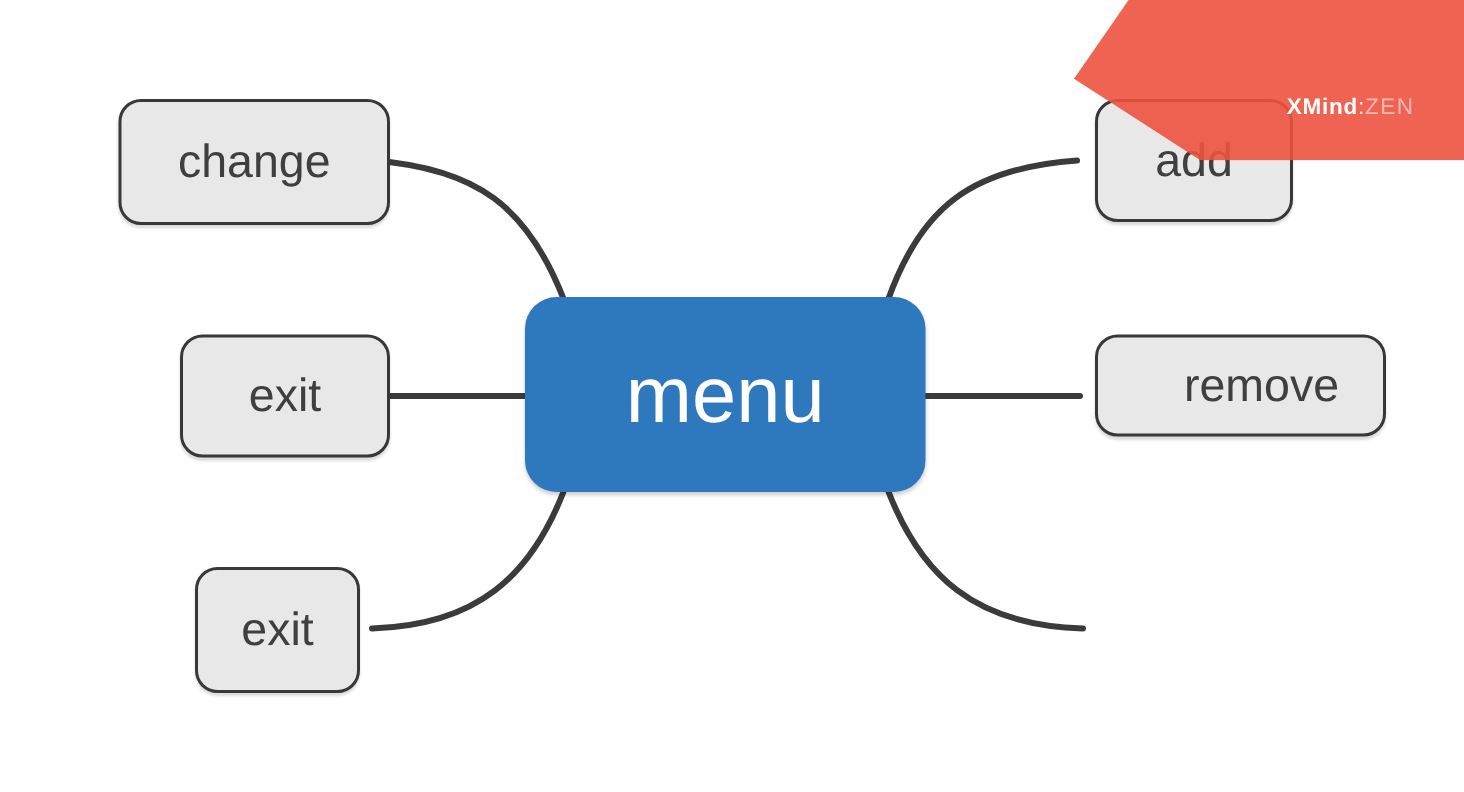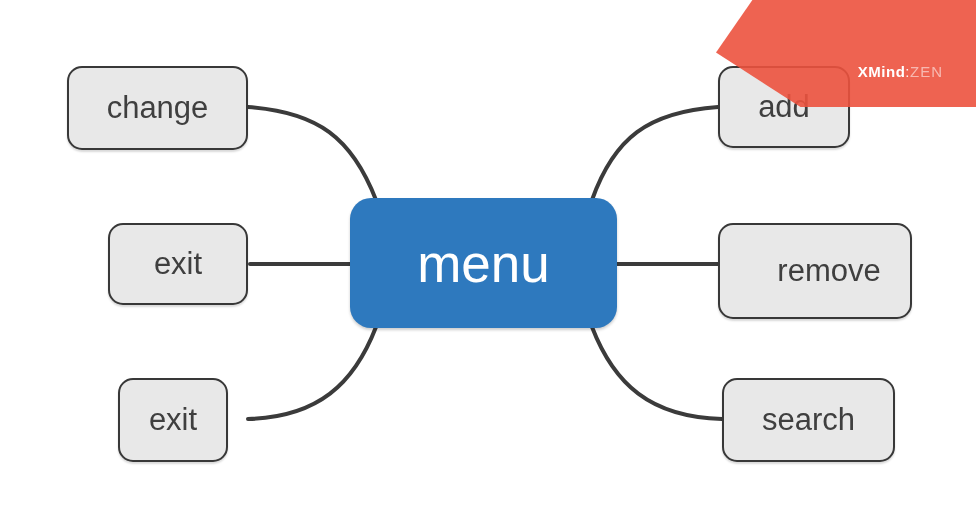--- a/index.html
+++ b/index.html
@@ -16,26 +16,27 @@
     display:flex;align-items:center;justify-content:center;
     background:#E8E8E8;
     border:2.5px solid #383838;
     border-radius:15px;
     color:#3F3F3F;
     font-size:31px;
     box-shadow:0 2px 2px rgba(0,0,0,0.15);
     box-sizing:border-box;
     cursor:default;
     user-select:none;
+    margin-left:12px;
   }
   .topic-change{left:67px;top:66px;width:181px;height:84px;}
   .topic-rank{left:108px;top:223px;width:140px;height:82px;}
   .topic-exit{left:118px;top:378px;width:110px;height:84px;}
   .topic-add{left:718px;top:66px;width:132px;height:82px;}
-  .topic-remove{left:718px;top:223px;width:194px;height:96px;padding-left:28px;}
+  .topic-remove{left:718px;top:223px;width:194px;height:68px;padding-left:28px;}
   .topic-search{left:722px;top:378px;width:173px;height:84px;}
   .central{
     position:absolute;z-index:2;
     left:350px;top:198px;width:267px;height:130px;
     display:flex;align-items:center;justify-content:center;
     background:#2E79BE;
     border:none;
     border-radius:21px;
     color:#FFFFFF;
     font-size:53px;
@@ -96,23 +97,20 @@
   </div>
 
   <div class="topic topic-add">
     <span>add</span>
   </div>
 
   <div class="topic topic-remove">
     <span>remove</span>
   </div>
 
-  <div class="topic topic-search">
-    <span>search</span>
-  </div>
 
   <div class="central">
     <span>menu</span>
   </div>
 
   <div class="watermark">
     <div class="watermark-brand">
       <span class="brand-name">XMind</span><span class="brand-sep">:</span><span class="brand-edition">ZEN</span>
     </div>
   </div>

